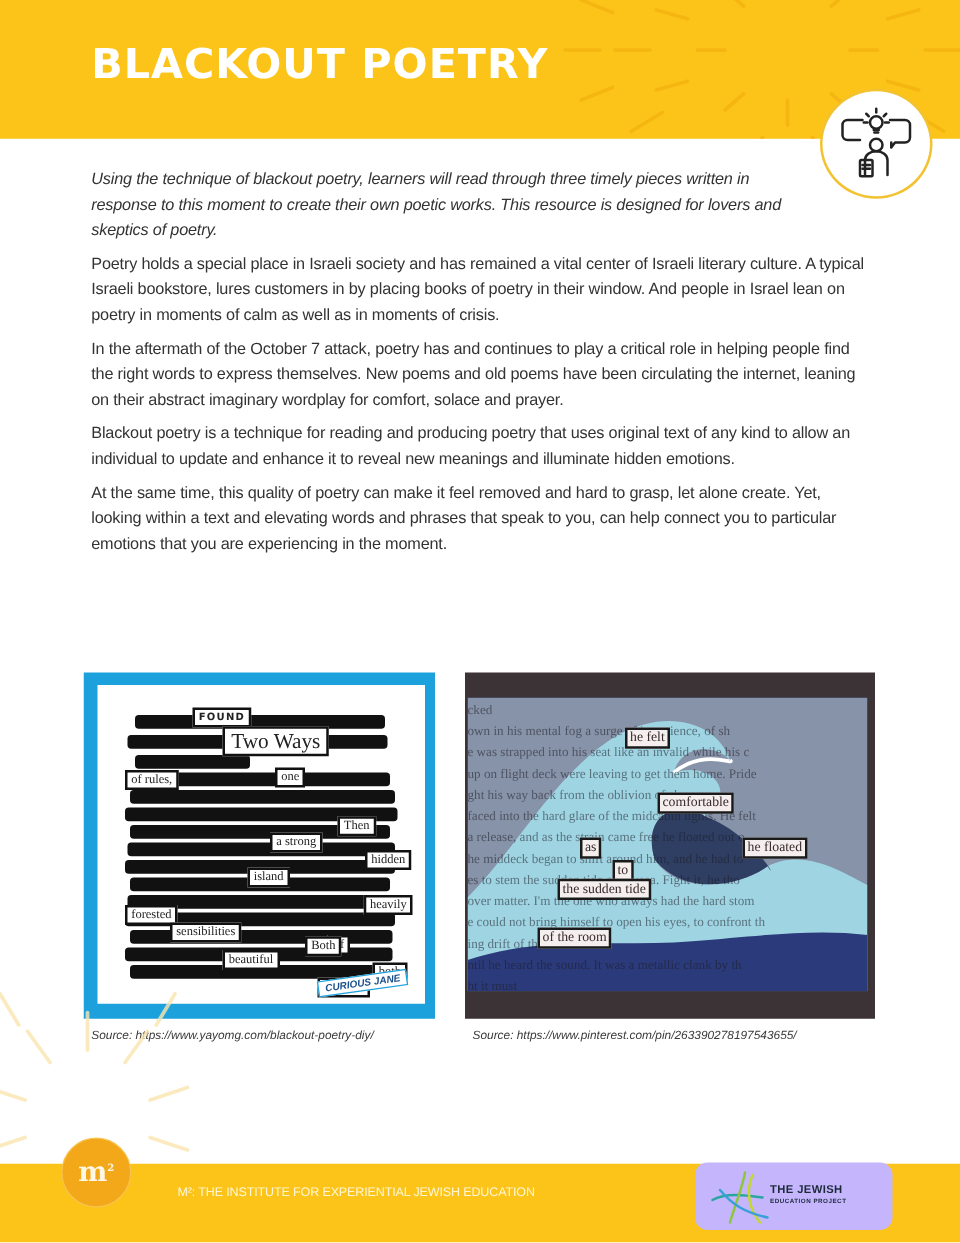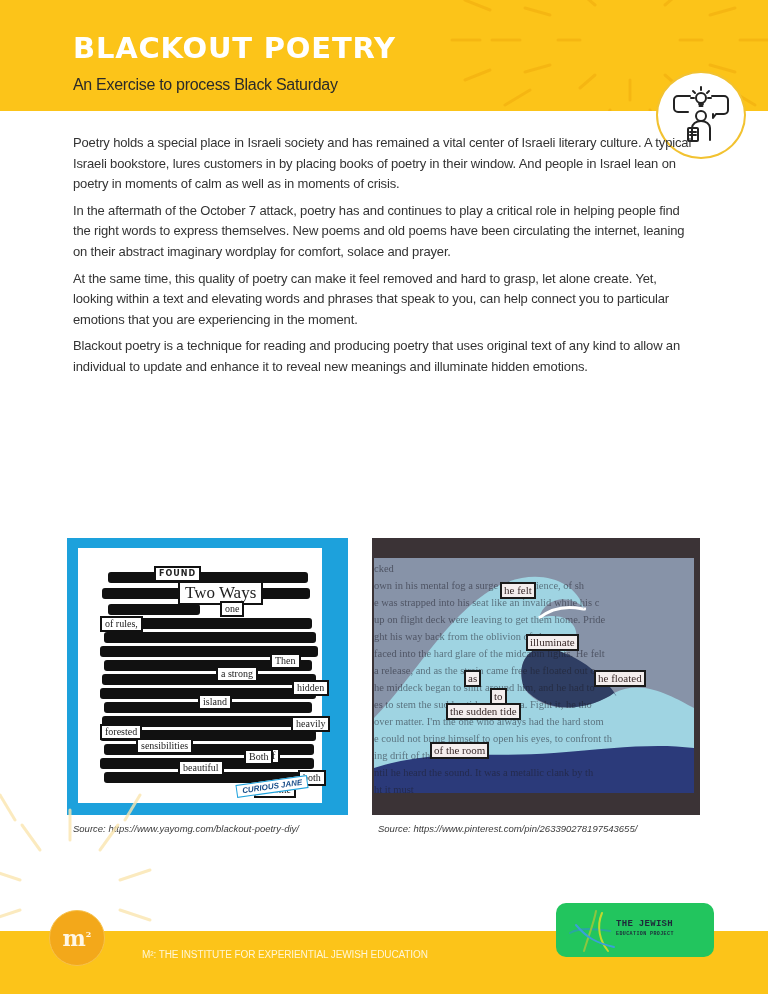--- a/index.html
+++ b/index.html
@@ -1,31 +1,31 @@
 <!DOCTYPE html>
 <html><head>
 <meta charset="utf-8">
 <style>
   * { box-sizing: border-box; margin: 0; padding: 0; }
   html, body { width: 768px; height: 994px; background: #ffffff; overflow: hidden; }
   body { position: relative; font-family: "Liberation Sans", "DejaVu Sans", sans-serif; color: #2b2b2b; }
 
   .header { position: absolute; left: 0; top: 0; width: 768px; height: 111px; background: #fcc419; overflow: hidden; }
   .header .rays { position: absolute; left: 430px; top: -60px; width: 340px; height: 220px; }
-  .title { position: absolute; left: 73px; top: 31px; font-size: 29px; font-weight: bold; color: #ffffff; letter-spacing: 0.8px; font-family: "DejaVu Sans", sans-serif; text-align: center; }
+  .title { position: absolute; left: 73px; top: 31px; font-size: 33px; font-weight: bold; color: #ffffff; letter-spacing: 0.8px; font-family: "DejaVu Sans", sans-serif; text-align: center; }
   .subtitle { position: absolute; left: 73px; top: 76px; font-size: 16px; color: #2a2a2a; letter-spacing: -0.3px; }
 
   .icon-badge { position: absolute; left: 656px; top: 71px; width: 90px; height: 88px; border-radius: 50%; background: #ffffff; border: 2px solid #f2c230; display: flex; align-items: center; justify-content: center; }
 
   .body-text { position: absolute; left: 73px; top: 133px; width: 620px; font-size: 13px; line-height: 20.6px; color: #333333; letter-spacing: -0.15px; }
   .body-text p { margin-bottom: 6px; }
   .body-text p.intro { font-style: italic; width: 560px; }
 
   .figure { position: absolute; top: 538px; }
-  .fig-left { left: 67px; width: 281px; height: 277px; background: #1da1dc; padding: 10px 26px 12px 11px; }
+  .fig-left { left: 67px; width: 281px; height: 277px; background: #1da1dc; padding: 10px 8px 12px 11px; }
   .fig-left .paper { width: 100%; height: 100%; background: #ffffff; position: relative; }
   .fig-right { left: 372px; width: 328px; height: 277px; background: #3b3336; overflow: hidden; }
   .fig-right .paper { position: absolute; left: 2px; top: 20px; width: 320px; height: 235px; background: #3e4d6d; overflow: hidden; }
 
   .blk { position: absolute; background: #111111; height: 11px; border-radius: 3px; }
   .word { position: absolute; background: #ffffff; border: 2px solid #111; font-family: "Liberation Serif", serif; font-size: 10px; padding: 0 3px; color: #222; line-height: 12px; }
   .word.big { font-size: 17px; line-height: 20px; padding: 0 5px; }
   .word.found { font-family: "DejaVu Sans", sans-serif; font-size: 8px; font-weight: bold; letter-spacing: 1px; }
   .sig { position: absolute; right: 14px; bottom: 10px; background: #ffffff; border: 1px solid #1da1dc; transform: rotate(-8deg); font-size: 8px; font-style: italic; font-weight: bold; padding: 1px 5px; color: #1a4f8a; }
 
@@ -34,21 +34,21 @@
 
   .caption { position: absolute; top: 823px; font-size: 9.5px; color: #3a3a3a; font-style: italic; }
   .cap-left { left: 73px; }
   .cap-right { left: 378px; }
 
   .footer-rays { position: absolute; left: -40px; top: 780px; width: 220px; height: 220px; }
   .footer { position: absolute; left: 0; top: 931px; width: 768px; height: 63px; background: #fcc419; }
   .m2-logo { position: absolute; left: 49px; top: 910px; width: 56px; height: 56px; border-radius: 50%; background: #f3a81a; border: 1px solid #f7c24e; display: flex; align-items: center; justify-content: center; color: #fff7e6; font-family: "DejaVu Serif", serif; font-size: 22px; font-weight: bold; }
   .m2-logo sup { font-size: 8px; position: relative; top: -4px; }
   .footer-text { position: absolute; left: 142px; top: 949px; font-size: 10px; color: #fff6d6; letter-spacing: -0.1px; }
-  .jep-card { position: absolute; left: 556px; top: 903px; width: 158px; height: 54px; background: #22c55e; border-radius: 10px; font-family: Liberation Mono, monospace; }
+  .jep-card { position: absolute; left: 556px; top: 930px; width: 158px; height: 54px; background: #c4b5fd; border-radius: 10px; }
   .jep-text { position: absolute; left: 60px; top: 17px; font-size: 9px; font-weight: bold; color: #1e2a3a; line-height: 9px; letter-spacing: 0.3px; }
   .jep-text .small { font-size: 5px; letter-spacing: 0.4px; display: block; margin-top: 1px; }
 </style>
 </head>
 <body>
 
 <div class="header">
   <svg class="rays" viewBox="0 0 340 220">
     <g stroke="#f5b512" stroke-width="3" stroke-linecap="round" opacity="0.9">
       <line x1="200" y1="40" x2="200" y2="20"></line>
@@ -76,21 +76,20 @@
       <line x1="140" y1="25" x2="125" y2="5"></line>
         <line x1="260" y1="25" x2="275" y2="5"></line>
       <line x1="140" y1="175" x2="125" y2="195"></line>
         <line x1="260" y1="175" x2="275" y2="195"></line>
       <line x1="60" y1="130" x2="35" y2="140"></line>
         <line x1="60" y1="70" x2="35" y2="60"></line>
       <line x1="50" y1="100" x2="22" y2="100"></line>
     </g>
   </svg>
   <div class="title">BLACKOUT POETRY</div>
-  <div class="subtitle">An Exercise to process Black Saturday</div>
 </div>
 
 <div class="icon-badge">
   <svg width="62" height="62" viewBox="0 0 62 62" fill="none" stroke="#222" stroke-width="2" stroke-linecap="round" stroke-linejoin="round">
     <path d="M20 12 H8 a4 4 0 0 0 -4 4 v8 a4 4 0 0 0 4 4 h10"></path>
     <path d="M42 12 H54 a4 4 0 0 1 4 4 v10 a4 4 0 0 1 -4 4 h-8 l-3 4 v-4"></path>
     <circle cx="31" cy="14" r="5"></circle>
     <line x1="29" y1="20" x2="33" y2="20"></line>
       <line x1="29.5" y1="22" x2="32.5" y2="22"></line>
     <line x1="31" y1="3" x2="31" y2="6"></line>
@@ -100,24 +99,25 @@
       <line x1="38" y1="14" x2="41" y2="14"></line>
     <circle cx="31" cy="32" r="5"></circle>
     <path d="M22 56 v-12 a9 7 0 0 1 18 0 v12"></path>
     <rect x="18" y="44" width="10" height="13" rx="1"></rect>
     <line x1="20" y1="48" x2="26" y2="48"></line>
       <line x1="20" y1="51" x2="26" y2="51"></line>
   </svg>
 </div>
 
 <div class="body-text">
+  <p class="intro">Using the technique of blackout poetry, learners will read through three timely pieces written in response to this moment to create their own poetic works. This resource is designed for lovers and skeptics of poetry.</p>
   <p>Poetry holds a special place in Israeli society and has remained a vital center of Israeli literary culture. A typical Israeli bookstore, lures customers in by placing books of poetry in their window. And people in Israel lean on poetry in moments of calm as well as in moments of crisis.</p>
   <p>In the aftermath of the October 7 attack, poetry has and continues to play a critical role in helping people find the right words to express themselves. New poems and old poems have been circulating the internet, leaning on their abstract imaginary wordplay for comfort, solace and prayer.</p>
+  <p>Blackout poetry is a technique for reading and producing poetry that uses original text of any kind to allow an individual to update and enhance it to reveal new meanings and illuminate hidden emotions.</p>
   <p>At the same time, this quality of poetry can  make it feel removed and hard to grasp, let alone create. Yet, looking within a text and elevating words and phrases that speak to you, can help connect you to  particular emotions that you are experiencing in the moment.</p>
-  <p>Blackout poetry is a technique for reading and producing poetry that uses original text of any kind to allow an individual to update and enhance it to reveal new meanings and illuminate hidden emotions.</p>
 </div>
 
 <div class="figure fig-left">
   <div class="paper">
     <div class="blk" style="left:30px;top:24px;width:200px;"></div>
     <div class="blk" style="left:24px;top:40px;width:208px;"></div>
     <div class="blk" style="left:30px;top:56px;width:92px;"></div>
     <div class="blk" style="left:24px;top:70px;width:210px;"></div>
     <div class="blk" style="left:26px;top:84px;width:212px;"></div>
     <div class="blk" style="left:22px;top:98px;width:218px;"></div>
@@ -126,21 +126,21 @@
     <div class="blk" style="left:22px;top:140px;width:216px;"></div>
     <div class="blk" style="left:26px;top:154px;width:208px;"></div>
     <div class="blk" style="left:24px;top:168px;width:214px;"></div>
     <div class="blk" style="left:22px;top:182px;width:216px;"></div>
     <div class="blk" style="left:26px;top:196px;width:210px;"></div>
     <div class="blk" style="left:22px;top:210px;width:214px;"></div>
     <div class="blk" style="left:26px;top:224px;width:200px;"></div>
 
     <div class="word found" style="left:76px;top:18px;">FOUND</div>
     <div class="word big" style="left:100px;top:33px;">Two Ways</div>
-    <div class="word" style="left:142px;top:53px;">one</div>
+    <div class="word" style="left:142px;top:66px;">one</div>
     <div class="word" style="left:22px;top:68px;">of rules,</div>
     <div class="word" style="left:192px;top:105px;">Then</div>
     <div class="word" style="left:138px;top:118px;">a strong</div>
     <div class="word" style="left:214px;top:132px;">hidden</div>
     <div class="word" style="left:120px;top:146px;">island</div>
     <div class="word" style="left:184px;top:168px;margin-top:32px;">of</div>
     <div class="word" style="left:213px;top:168px;">heavily</div>
     <div class="word" style="left:22px;top:176px;">forested</div>
     <div class="word" style="left:58px;top:190px;">sensibilities</div>
     <div class="word" style="left:166px;top:201px;">Both</div>
@@ -171,21 +171,21 @@
     <div class="ink-line" style="top:112px;">a release, and as the strain came free he floated out o</div>
     <div class="ink-line" style="top:129px;">he middeck began to shift around him, and he had to</div>
     <div class="ink-line" style="top:146px;">es to stem the sudden tide of nausea. Fight it, he tho</div>
     <div class="ink-line" style="top:163px;">over matter. I'm the one who always had the hard stom</div>
     <div class="ink-line" style="top:180px;">e could not bring himself to open his eyes, to confront th</div>
     <div class="ink-line" style="top:197px;">ing drift of the room</div>
     <div class="ink-line" style="top:214px;">ntil he heard the sound. It was a metallic clank by th</div>
     <div class="ink-line" style="top:231px;">ht it must</div>
 
     <div class="wave-word" style="left:126px;top:24px;">he felt</div>
-    <div class="wave-word" style="left:152px;top:76px;">illuminate</div>
+    <div class="wave-word" style="left:152px;top:76px;">comfortable</div>
     <div class="wave-word" style="left:90px;top:112px;">as</div>
     <div class="wave-word" style="left:220px;top:112px;">he floated</div>
     <div class="wave-word" style="left:116px;top:130px;">to</div>
     <div class="wave-word" style="left:72px;top:145px;">the sudden tide</div>
     <div class="wave-word" style="left:56px;top:184px;text-align:right;">of the room</div>
   </div>
 </div>
 <div class="caption cap-right">Source: https://www.pinterest.com/pin/263390278197543655/</div>
 
 <svg class="footer-rays" viewBox="0 0 220 220">

